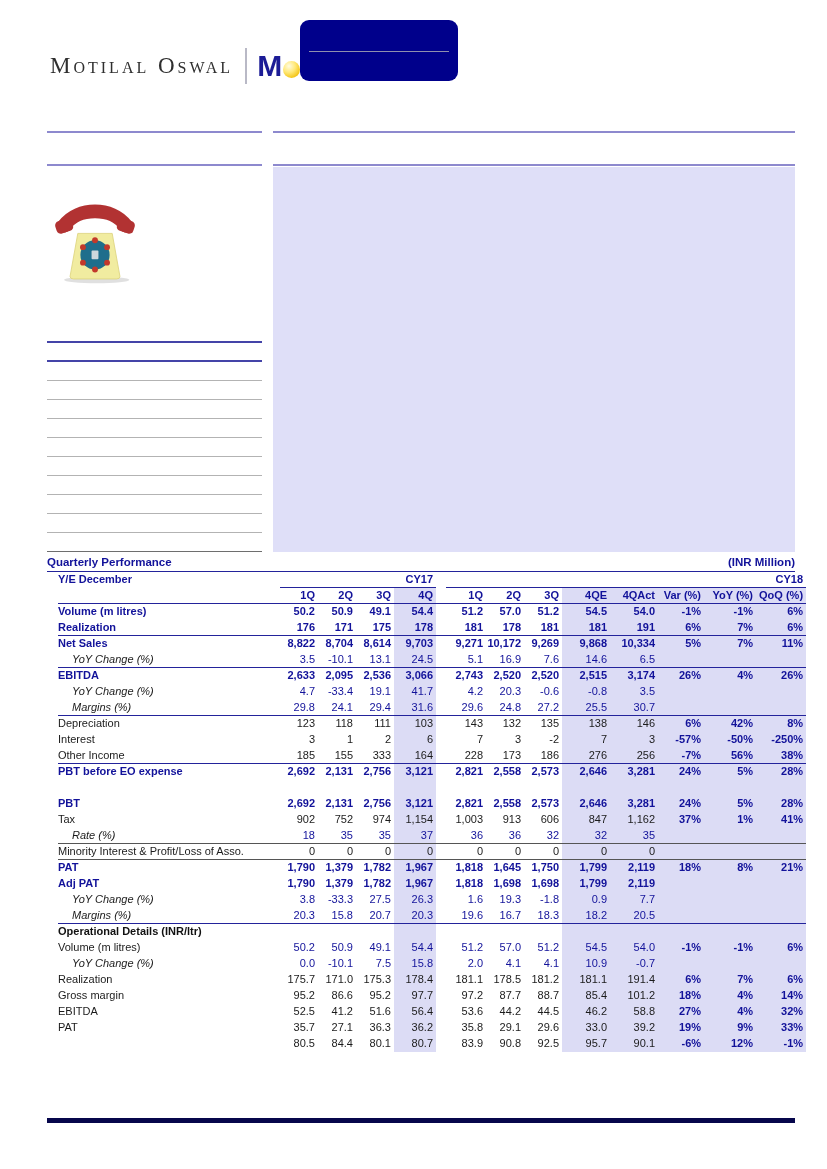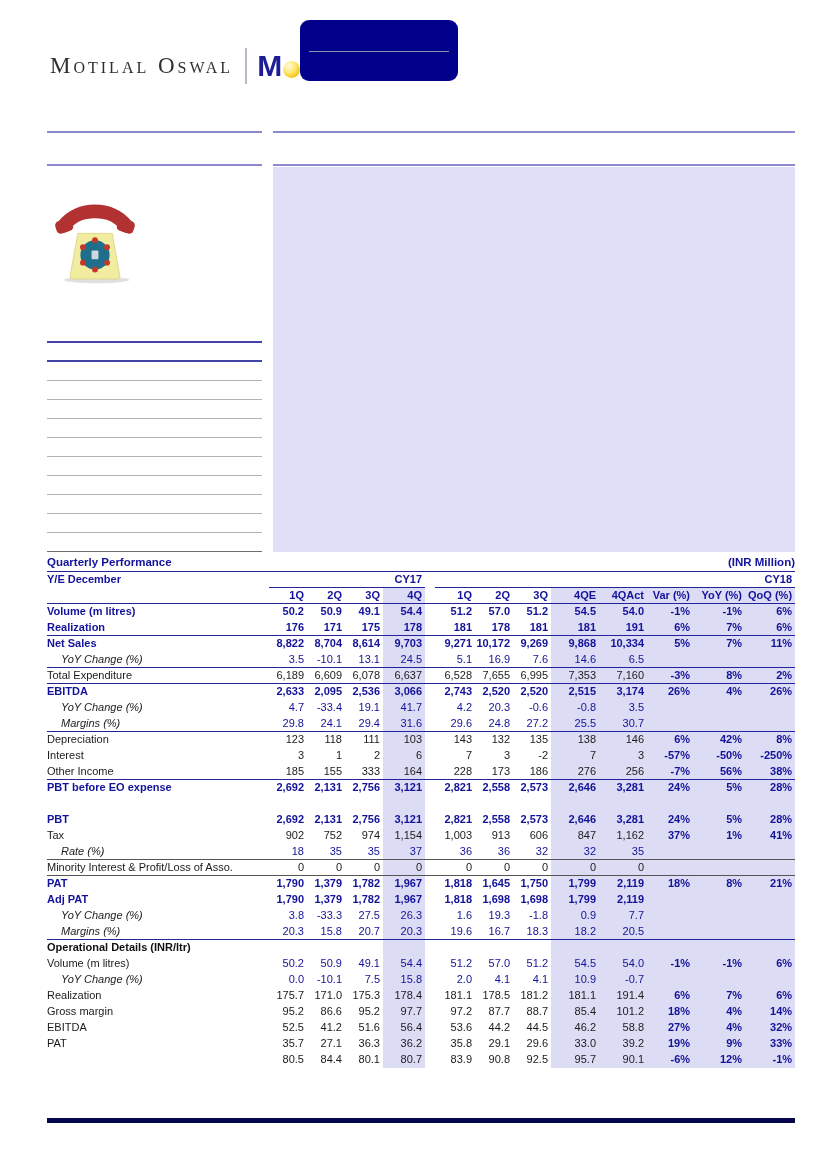--- a/index.html
+++ b/index.html
@@ -44,21 +44,21 @@
   
   .phone { position:absolute; left:52px; top:197px; width:86px; height:90px; }
 
   
   .tbl-wrap { position:absolute; left:47px; top:556px; width:748px; }
   .tbl-titlebar {
     display:flex; justify-content:space-between; align-items:flex-start;
     height:16px; border-bottom:1.5px solid #23239b;
     color:#12129a; font-weight:bold; font-size:11.5px;
   }
-  table { border-collapse:collapse; table-layout:fixed; width:748px; font-size:11px; }
+  table { border-collapse:collapse; table-layout:fixed; width:748px; font-size:11px;margin-left:11px; }
   th, td { padding:0 3px 0 0; text-align:right; white-space:nowrap; overflow:hidden; line-height:15px; }
   thead tr.ye-row th { height:15px; }
   thead tr.q-row th { height:15px; border-bottom:1px solid #23239b; }
   tbody td { height:16px; }
   .lbl { text-align:left; padding-left:0; }
   thead th { color:#12129a; font-weight:bold; }
   th.cy { border-bottom:1px solid #23239b; }
   th.ye { text-align:left; }
   th.sp-h { border-bottom:none; }
   .hl { background:#dcdcf5; }
@@ -239,36 +239,20 @@
             <td class="spacer"></td>
             <td class="num">5.1</td>
             <td class="num">16.9</td>
             <td class="num">7.6</td>
             <td class="num hl">14.6</td>
             <td class="num hl">6.5</td>
             <td class="num hl pct"></td>
             <td class="num hl pct"></td>
             <td class="num hl pct"></td>
           </tr>
-          <tr class="r-plain b-navy">
-            <td class="lbl">Total Expenditure</td>
-            <td class="num">6,189</td>
-            <td class="num">6,609</td>
-            <td class="num">6,078</td>
-            <td class="num hl">6,637</td>
-            <td class="spacer"></td>
-            <td class="num">6,528</td>
-            <td class="num">7,655</td>
-            <td class="num">6,995</td>
-            <td class="num hl">7,353</td>
-            <td class="num hl">7,160</td>
-            <td class="num hl pct">-3%</td>
-            <td class="num hl pct">8%</td>
-            <td class="num hl pct">2%</td>
-          </tr>
           <tr class="r-key">
             <td class="lbl">EBITDA</td>
             <td class="num">2,633</td>
             <td class="num">2,095</td>
             <td class="num">2,536</td>
             <td class="num hl">3,066</td>
             <td class="spacer"></td>
             <td class="num">2,743</td>
             <td class="num">2,520</td>
             <td class="num">2,520</td>

